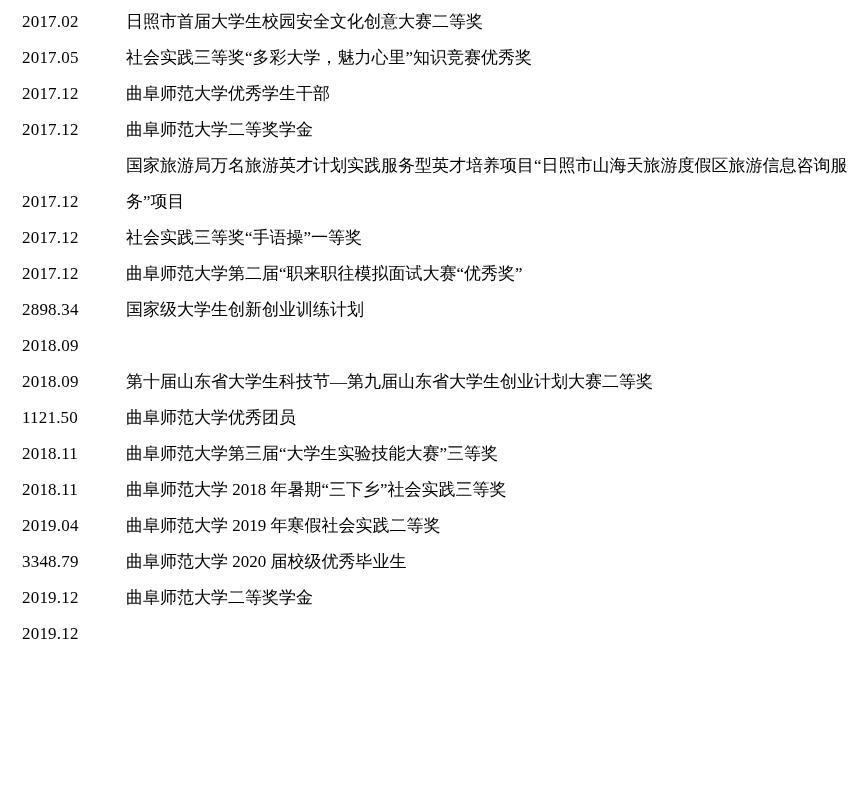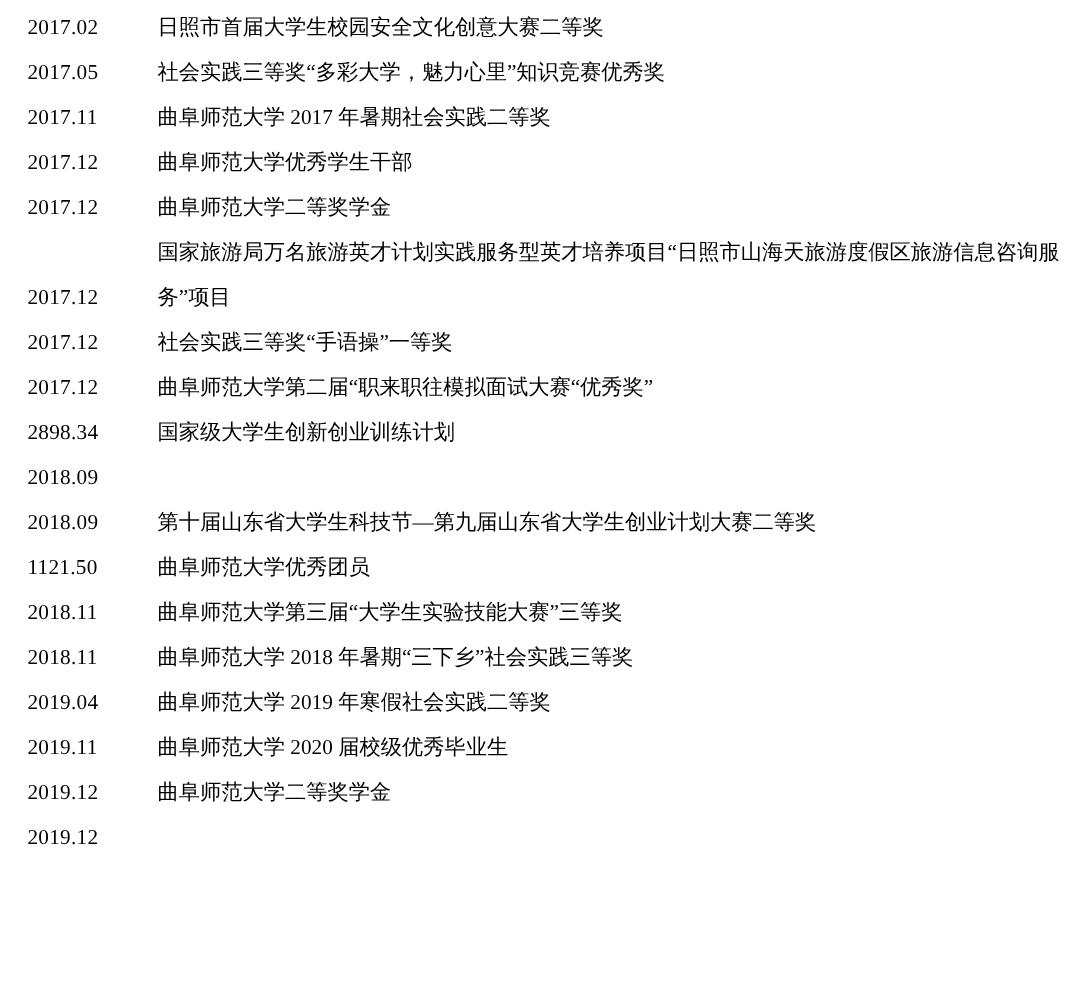--- a/index.html
+++ b/index.html
@@ -43,24 +43,20 @@
 <div id="doc">
     <div class="entry">
       <span class="date">2017.02</span>
       <span class="text">日照市首届大学生校园安全文化创意大赛二等奖</span>
     </div>
     <div class="entry">
       <span class="date">2017.05</span>
       <span class="text">社会实践三等奖“多彩大学，魅力心里”知识竞赛优秀奖</span>
     </div>
     <div class="entry">
-      <span class="date">2017.11</span>
-      <span class="text">曲阜师范大学 2017 年暑期社会实践二等奖</span>
-    </div>
-    <div class="entry">
       <span class="date">2017.12</span>
       <span class="text">曲阜师范大学优秀学生干部</span>
     </div>
     <div class="entry">
       <span class="date">2017.12</span>
       <span class="text">曲阜师范大学二等奖学金</span>
     </div>
     <div class="entry">
       <span class="date">2017.12</span>
       <span class="text">国家旅游局万名旅游英才计划实践服务型英才培养项目“日照市山海天旅游度假区旅游信息咨询服务”项目</span>
@@ -94,21 +90,21 @@
     </div>
     <div class="entry">
       <span class="date">2018.11</span>
       <span class="text">曲阜师范大学 2018 年暑期“三下乡”社会实践三等奖</span>
     </div>
     <div class="entry">
       <span class="date">2019.04</span>
       <span class="text">曲阜师范大学 2019 年寒假社会实践二等奖</span>
     </div>
     <div class="entry">
-      <span class="date">2019.11</span>
+      <span class="date">3348.79</span>
       <span class="text">曲阜师范大学 2020 届校级优秀毕业生</span>
     </div>
     <div class="entry">
       <span class="date">2019.12</span>
       <span class="text">曲阜师范大学二等奖学金</span>
     </div>
     <div class="entry">
       <span class="date">2019.12</span>
     </div>
   </div>

